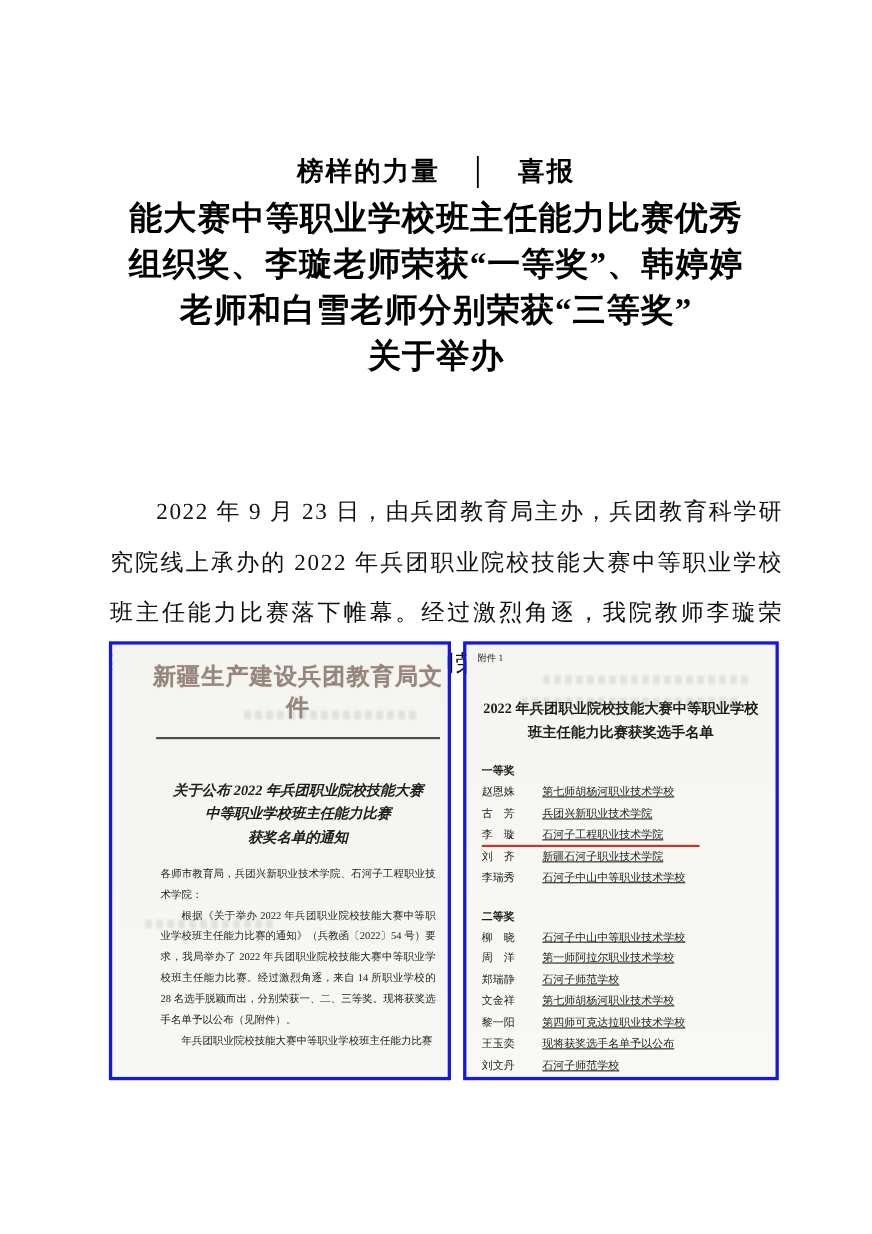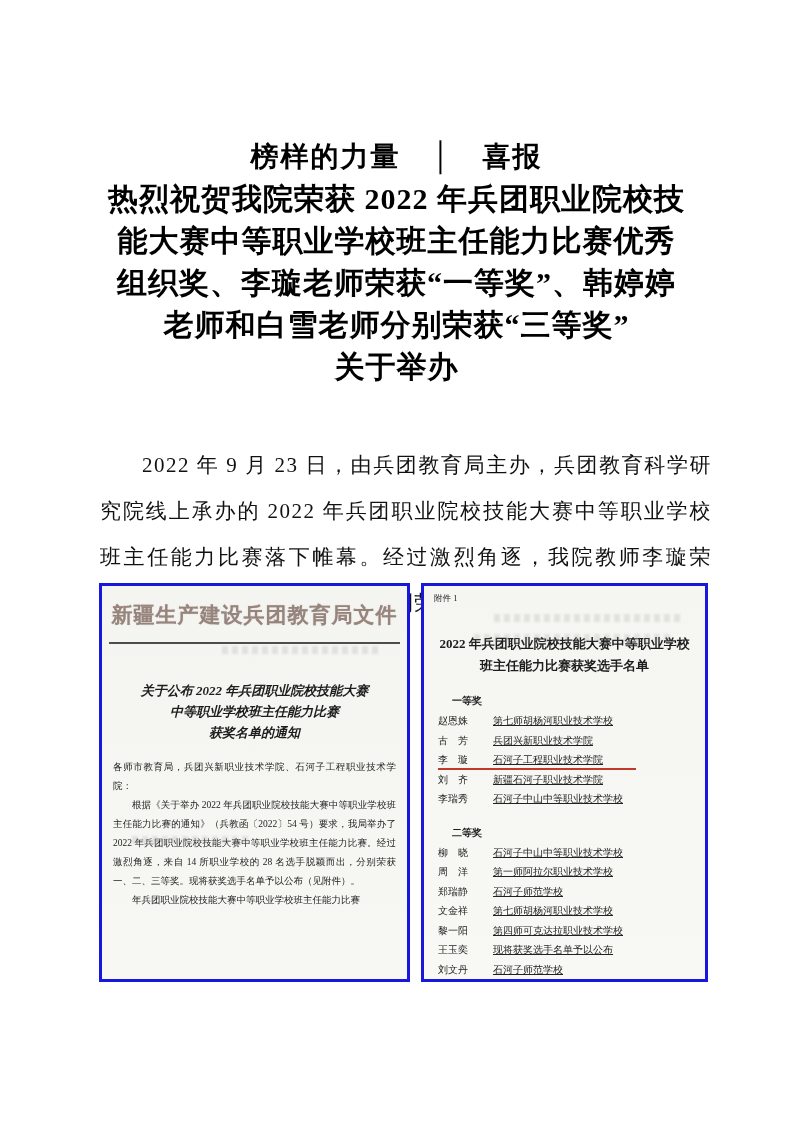--- a/index.html
+++ b/index.html
@@ -8,36 +8,36 @@
     font-family:"Liberation Serif","DejaVu Serif",serif;color:#111;
   }
   .page{position:relative;width:793px;height:1122px;background:#fff;}
 
   
   .heading{
     position:absolute;top:136px;left:88px;width:617px;
     text-align:center;font-weight:bold;color:#000;
     font-size:30px;line-height:42px;letter-spacing:1px;
   }
-  .heading .h-line1{font-size:28px;letter-spacing:2px;}
+  .heading .h-line1{font-size:24px;letter-spacing:2px;}
 
   
   .intro{
     position:absolute;top:421px;left:100px;width:612px;
     font-size:21px;line-height:46px;letter-spacing:1.5px;
     text-align:justify;text-indent:2em;color:#111;
   }
 
   
   .scans{position:absolute;top:583px;left:99px;display:flex;gap:11px;}
   .scan{
     position:relative;border:3px solid #1717dd;background:#f5f5f1;
     overflow:hidden;box-sizing:border-box;
   }
-  .scan.left-scan{width:311px;height:399px;background:linear-gradient(180deg,#f4f4f0,#f7f7f3);}
+  .scan.left-scan{width:311px;height:399px;background:linear-gradient(180deg,#f4f4f0,#f7f7f3);padding-left:33px;}
   .scan.right-scan{width:287px;height:399px;background:linear-gradient(180deg,#f5f5f1,#f8f8f4);}
 
   
   .bleed{
     position:absolute;height:8px;filter:blur(1.2px);opacity:.55;
     background:repeating-linear-gradient(90deg,rgba(140,140,145,.35) 0 6px,transparent 6px 10px);
   }
 
   
   .ldoc-header{
@@ -46,37 +46,36 @@
   }
   .ldoc-number{margin-top:24px;text-align:center;font-size:9px;font-weight:bold;color:#3a3a3a;letter-spacing:1px;}
   .ldoc-divider{margin:13px 7px 0 7px;border:0;border-top:2px solid #4d4d4d;}
   .ldoc-title{margin-top:36px;text-align:center;font-weight:bold;font-size:13px;line-height:21px;color:#1d1d1d;font-style:italic;}
   .ldoc-body{margin:15px 11px 0 11px;font-size:9.5px;line-height:19px;text-align:justify;color:#222;}
   .ldoc-body .indent{text-indent:2em;}
 
   
   .rdoc-attach{margin:7px 0 0 10px;font-size:8.5px;color:#222;}
   .rdoc-title{margin-top:28px;text-align:center;font-weight:bold;font-size:13px;line-height:22px;color:#1d1d1d;}
-  .rdoc-section{margin:17px 0 3px 28px;font-weight:bold;font-size:10px;color:#1d1d1d;font-family:Liberation Serif, serif;}
+  .rdoc-section{margin:17px 0 3px 14px;font-weight:bold;font-size:10px;color:#1d1d1d;font-family:Liberation Serif, serif;}
   .rdoc-rows{margin-left:14px;}
   .rdoc-row{display:flex;font-size:10px;line-height:19.5px;color:#222;position:relative;width:250px;}
   .rdoc-row .nm{width:55px;flex:0 0 55px;}
   .rdoc-row .sc{flex:1;text-decoration:underline;}
   .rdoc-row.hl::after{
     content:"";position:absolute;left:0;right:52px;bottom:0;height:2px;background:#c0392b;
   }
 </style>
 </head>
 <body>
 
 <div class="page">
 
   <div class="heading">
     <div class="h-line1">榜样的力量　│　喜报</div>
-    <div>热烈祝贺我院荣获 2022 年兵团职业院校技</div>
     <div>能大赛中等职业学校班主任能力比赛优秀</div>
     <div>组织奖、李璇老师荣获“一等奖”、韩婷婷</div>
     <div>老师和白雪老师分别荣获“三等奖”</div>
     <div>关于举办</div>
   </div>
 
   <p class="intro">2022 年 9 月 23 日，由兵团教育局主办，兵团教育科学研究院线上承办的 2022 年兵团职业院校技能大赛中等职业学校班主任能力比赛落下帷幕。经过激烈角逐，我院教师李璇荣获“一等奖”，韩婷婷、白雪分别荣获“三等奖”。</p>
 
   <div class="scans">
 

